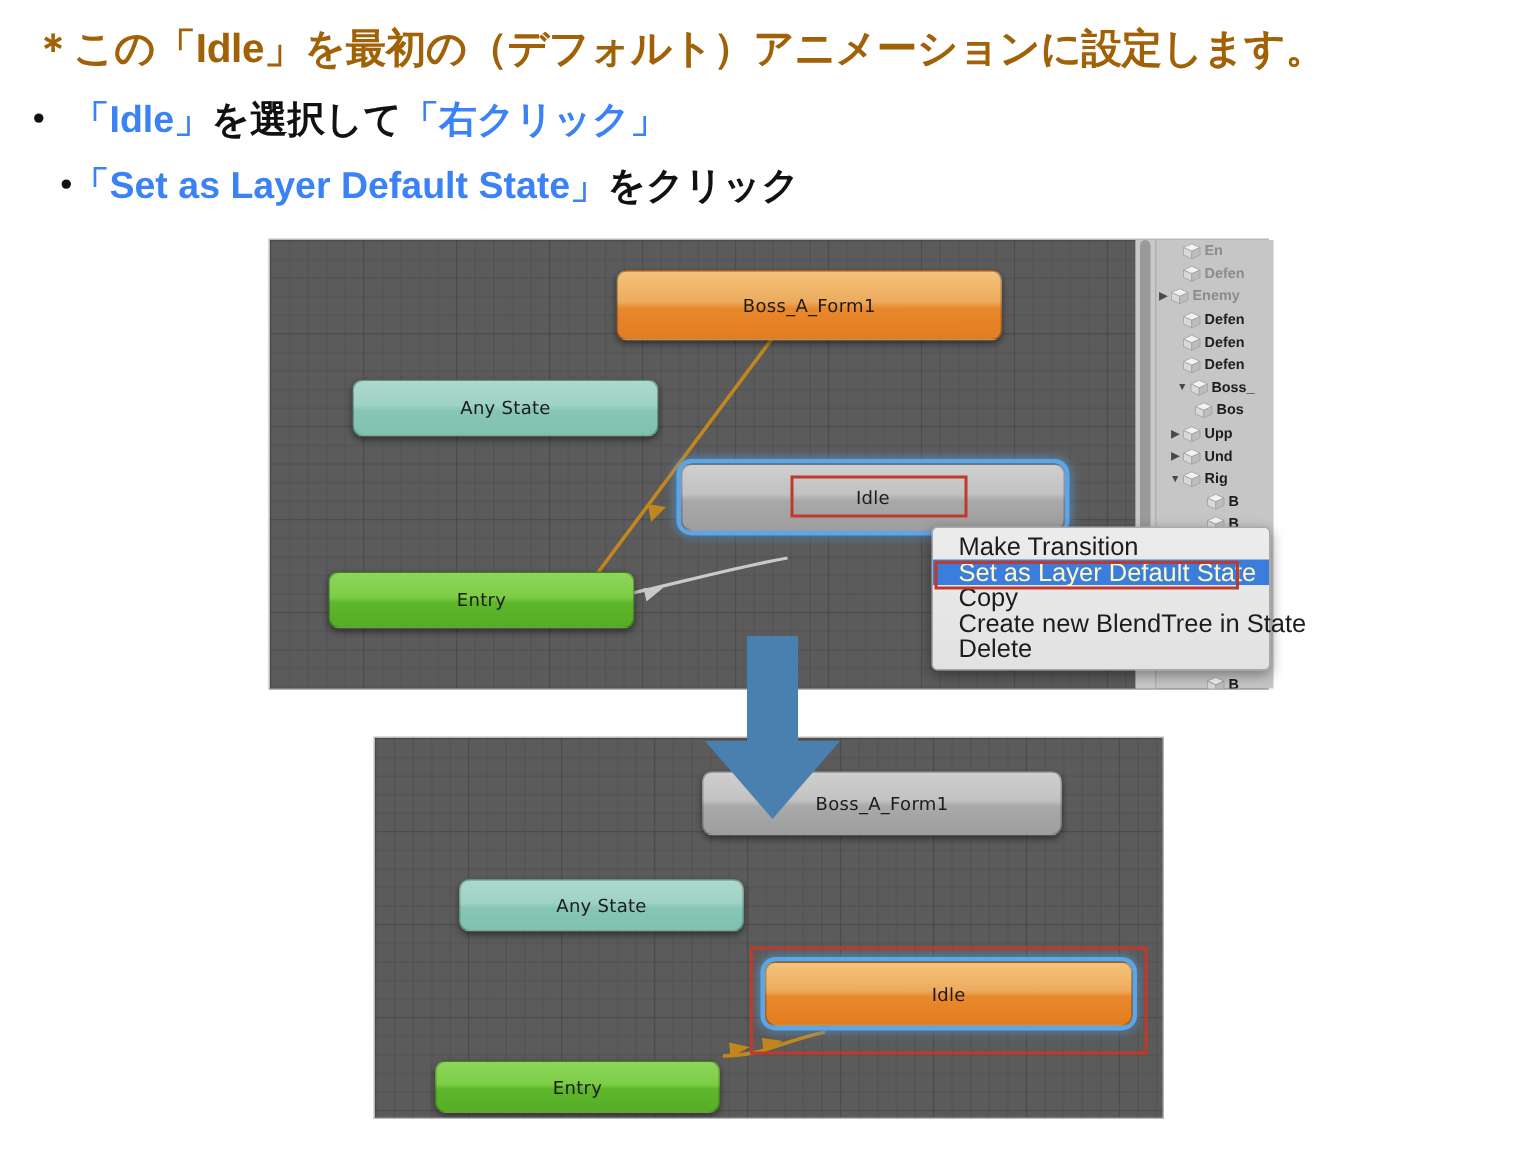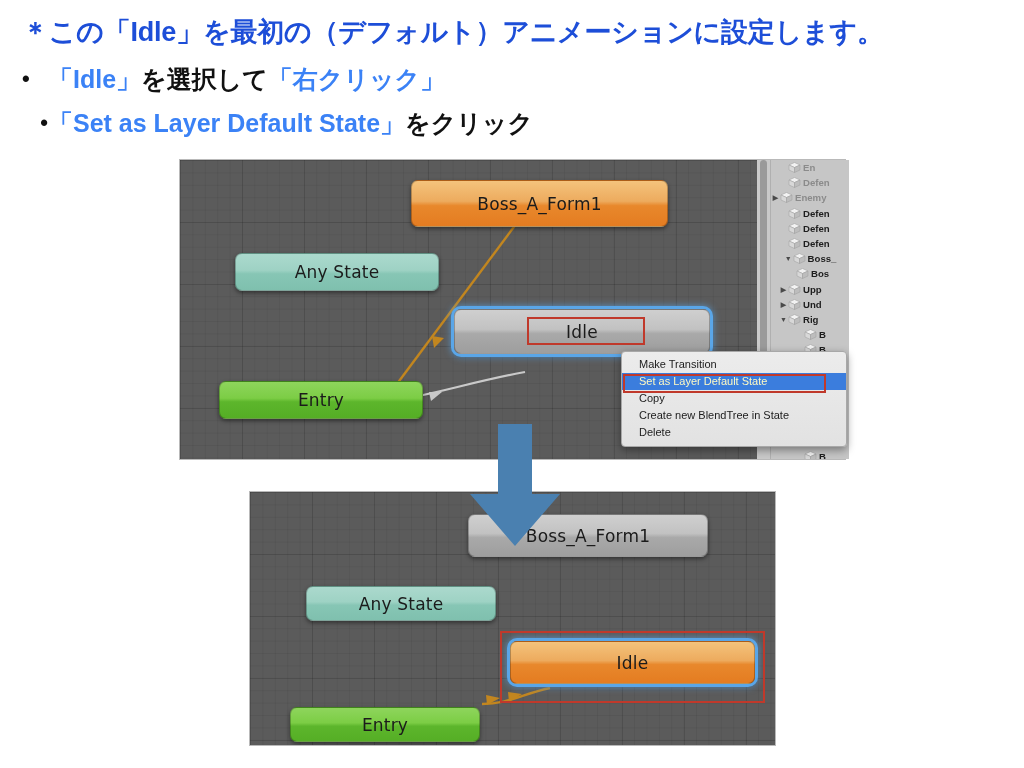--- a/index.html
+++ b/index.html
@@ -39,21 +39,21 @@
   }
   .bullet-row.r1 { top: 63px; }
   .bullet-row.r2 { top: 107px; text-align: right; }
   .bullet-dot {
     display: inline-block;
     width: 26px;
     color: #111111;
     font-size: 22px;
     vertical-align: 2px;
   }
-  .blue-text { color: #1d4ed8; }
+  .blue-text { color: #a16207; }
   .red-text  { color: #3b82f6; }
   .black-text{ color: #111111; }
 
   
   #panel-top {
     position: absolute;
     left: 180px;
     top: 160px;
     width: 665px;
     height: 299px;
@@ -84,21 +84,21 @@
     background-size: 62px 62px, 62px 62px, 12.4px 12.4px, 12.4px 12.4px;
   }
 
   
   .node {
     position: absolute;
     border-radius: 7px;
     display: flex;
     align-items: center;
     justify-content: center;
-    font-size: 17px;
+    font-size: 12px;
     color: #1b1b1b;
     font-family: "DejaVu Sans", sans-serif;
     box-shadow: 0 2px 4px rgba(0,0,0,0.45);
     border: 1px solid rgba(0,0,0,0.25);
     box-sizing: border-box;
     letter-spacing: 0.2px;
   }
   .node-orange {
     background: linear-gradient(to bottom, #f4c37c 0%, #edab5e 45%, #e8882c 55%, #e47c21 100%);
   }
@@ -135,21 +135,21 @@
     border-radius: 4px;
     box-shadow: 0 3px 9px rgba(0,0,0,0.40);
     padding: 4px 0 5px 0;
     font-family: "Liberation Sans", sans-serif;
     z-index: 40;
   }
   .menu-item {
     height: 17px;
     line-height: 17px;
     padding: 0 8px 0 17px;
-    font-size: 11px;
+    font-size: 17px;
     color: #1c1c1c;
     white-space: nowrap;
   }
   .menu-item.highlighted {
     background: #3b7ddd;
     color: #fef9c3;
   }
   #menu-highlight-box {
     position: absolute;
     left: 1px;

